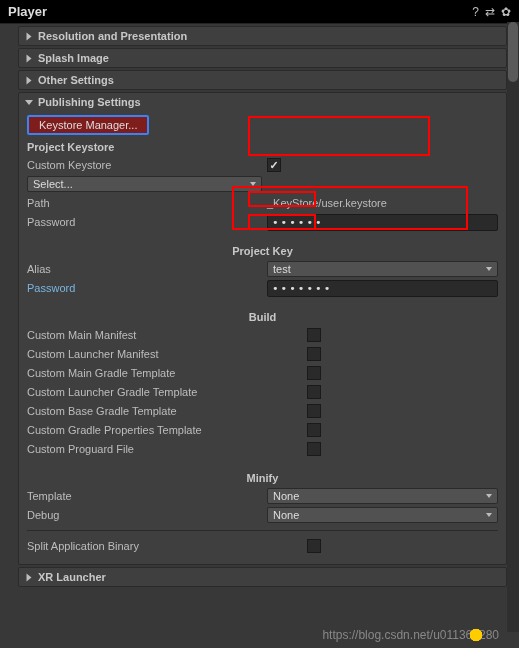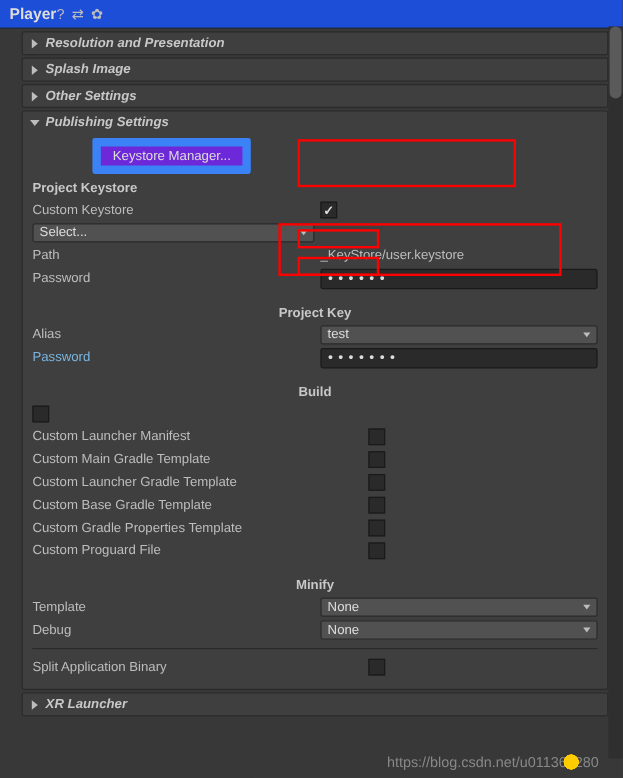--- a/index.html
+++ b/index.html
@@ -1,29 +1,29 @@
 <!DOCTYPE html>
 <html><head>
 <meta charset="utf-8">
 <style>
 * { margin: 0; padding: 0; box-sizing: border-box; font-family: Arial, sans-serif; }
 body { background: #383838; color: #bdbdbd; font-size: 11px; width: 519px; height: 648px; overflow: hidden; position: relative; }
-.header { background: #1d4ed8; padding: 4px 8px; display: flex; align-items: center; border-bottom: 1px solid #232323; }
+.header { background: #000000; padding: 4px 8px; display: flex; align-items: center; justify-content: space-between; border-bottom: 1px solid #232323; }
 .header-title { color: #ddd; font-size: 13px; font-weight: bold; }
 .header-icons { display: flex; gap: 6px; color: #bdbdbd; font-size: 12px; }
 .header-icons span { cursor: pointer; }
 .content { padding: 0 8px 0 4px; position: relative; }
 .section { background: #3f3f3f; margin: 2px 4px 2px 14px; border: 1px solid #2a2a2a; border-radius: 2px; }
-.section-header { display: flex; align-items: center; padding: 3px 6px; cursor: pointer; font-style: italic; }
+.section-header { display: flex; align-items: center; padding: 3px 6px; cursor: pointer; }
 .arrow { display: inline-block; width: 0; height: 0; border-left: 4px solid transparent; border-right: 4px solid transparent; border-top: 5px solid #bdbdbd; margin-right: 5px; transition: transform 0.1s; }
 .arrow.down { }
 .arrow.right { transform: rotate(-90deg); }
 .section-title { font-weight: bold; color: #c8c8c8; }
 .section-body { padding: 4px 8px 8px 8px; }
-.btn { background: #6d28d9; border: 7px solid #3b82f6; color: #ddd; padding: 2px 10px; font-size: 11px; cursor: pointer; border-radius: 2px; margin-left: 50px; }
+.btn { background: #7f1d1d; border: 2px solid #3b82f6; color: #ddd; padding: 2px 10px; font-size: 11px; cursor: pointer; border-radius: 2px; }
 .subheading { font-weight: bold; color: #c8c8c8; margin: 6px 0 3px 0; }
 .subheading.top-space { margin-top: 14px; text-align: center; }
 .row { display: flex; align-items: center; min-height: 18px; margin: 1px 0; }
 .label { width: 240px; flex-shrink: 0; }
 .field-area { flex: 1; display: flex; align-items: center; position: relative; }
 .checkbox { width: 14px; height: 14px; background: #2a2a2a; border: 1px solid #1a1a1a; display: inline-flex; align-items: center; justify-content: center; cursor: pointer; }
 .checkbox.checked::after { content: "✓"; color: #ddd; font-size: 11px; font-weight: bold; }
 .dropdown { background: #515151; border: 1px solid #2a2a2a; color: #ddd; padding: 1px 28px 1px 5px; font-size: 11px; width: 100%; position: relative; cursor: pointer; border-radius: 2px; }
 .dropdown::after { content: ""; position: absolute; right: 5px; top: 50%; transform: translateY(-50%); width: 0; height: 0; border-left: 3px solid transparent; border-right: 3px solid transparent; border-top: 4px solid #bdbdbd; }
 .input { background: #2a2a2a; border: 1px solid #1a1a1a; color: #ddd; padding: 1px 4px; font-size: 11px; width: 100%; border-radius: 2px; }
@@ -130,20 +130,21 @@
         </div>
       </div>
 
       <div class="red-box" style="left:232px; top:160px; width:236px; height:44px;"></div>
       <div class="red-box" style="left:248px; top:188px; width:68px; height:16px;"></div>
       <div class="red-box" style="left:248px; top:165px; width:68px; height:16px;"></div>
 
       <div class="subheading top-space">Build</div>
 
       <div class="row">
+        <div class="label" style="width:280px">Custom Main Manifest</div>
         <div class="field-area">
             <div class="checkbox"></div>
           </div>
       </div>
       <div class="row">
         <div class="label" style="width:280px">Custom Launcher Manifest</div>
         <div class="field-area">
             <div class="checkbox"></div>
           </div>
       </div>

